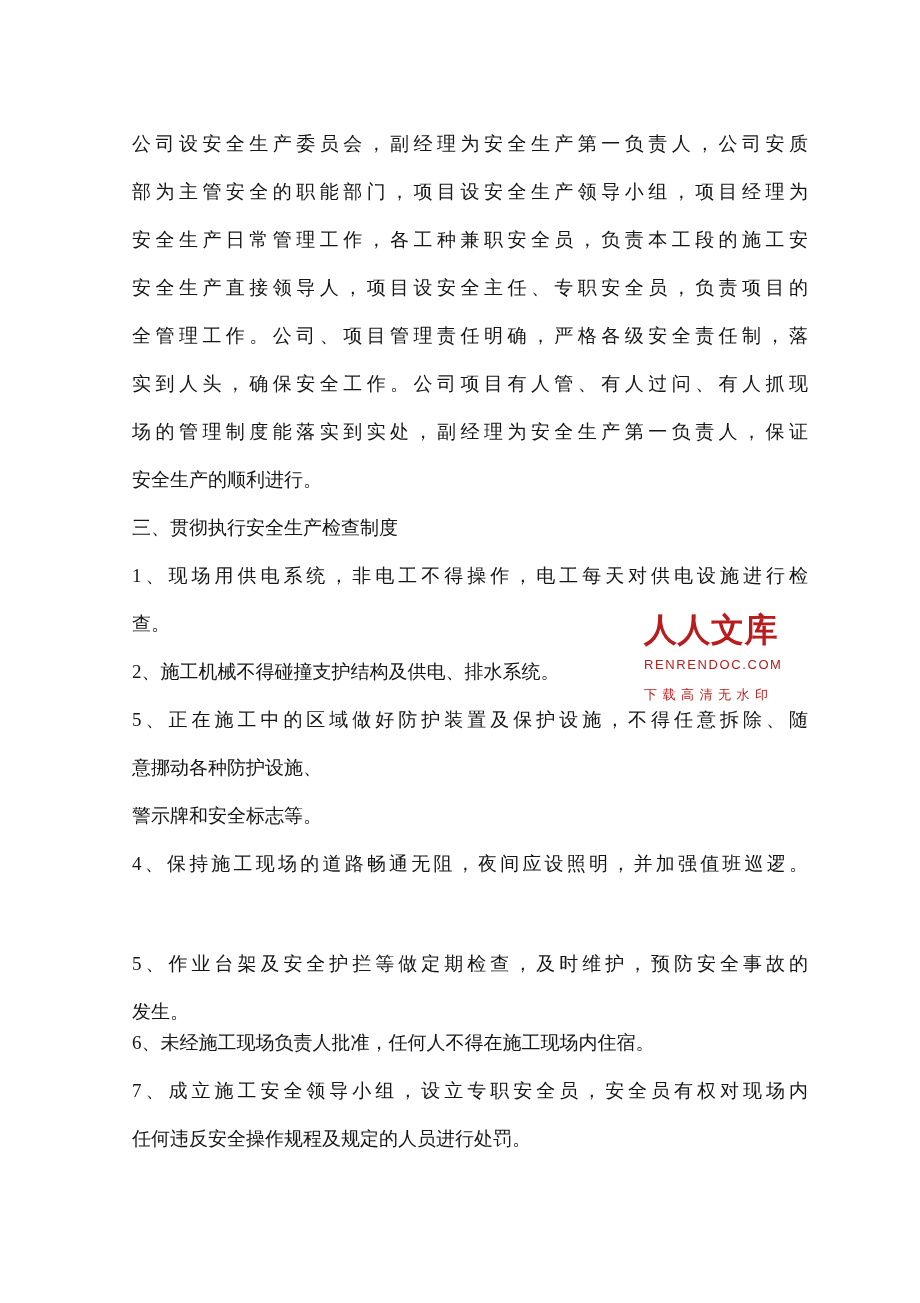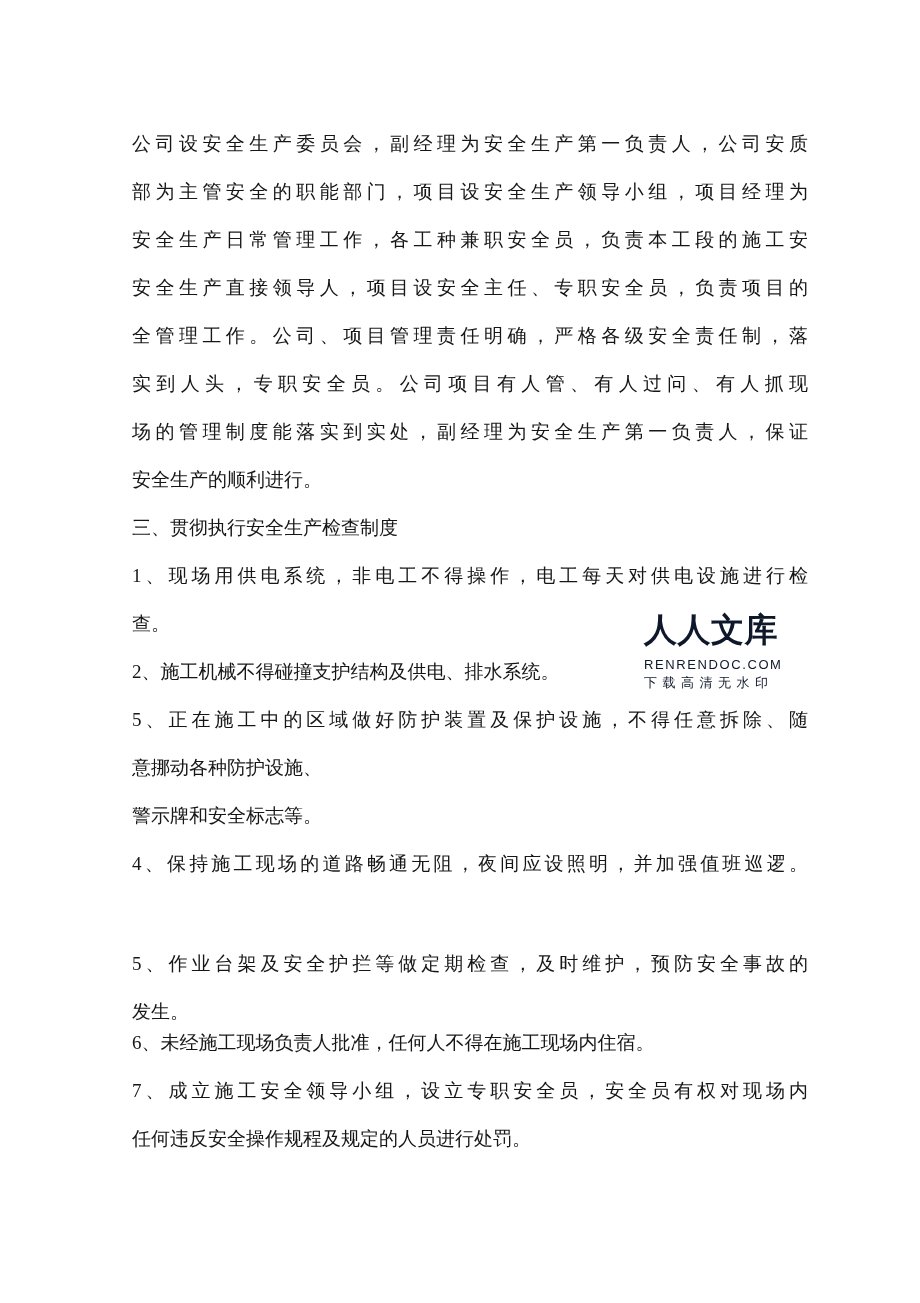--- a/index.html
+++ b/index.html
@@ -63,52 +63,52 @@
     line-height: 14px;
     margin-top: 10px;
     white-space: nowrap;
   }
 
   .wm-tagline {
     font-family: "Liberation Sans", "DejaVu Sans", sans-serif;
     font-size: 13px;
     letter-spacing: 5.5px;
     line-height: 14px;
-    margin-top: 4px;
+    margin-top: 16px;
     white-space: nowrap;
   }
 </style>
 </head>
 <body>
 
 <div class="page" style="background: rgb(255, 255, 255);">
 
   <div class="doc" style="color: rgb(22, 22, 22);">
       <div class="line justify">公司设安全生产委员会，副经理为安全生产第一负责人，公司安质</div>
       <div class="line justify">部为主管安全的职能部门，项目设安全生产领导小组，项目经理为</div>
       <div class="line justify">安全生产日常管理工作，各工种兼职安全员，负责本工段的施工安</div>
       <div class="line justify">安全生产直接领导人，项目设安全主任、专职安全员，负责项目的</div>
       <div class="line justify">全管理工作。公司、项目管理责任明确，严格各级安全责任制，落</div>
-      <div class="line justify">实到人头，专职安全员。公司项目有人管、有人过问、有人抓现</div>
+      <div class="line justify">实到人头，确保安全工作。公司项目有人管、有人过问、有人抓现</div>
       <div class="line justify">场的管理制度能落实到实处，副经理为安全生产第一负责人，保证</div>
       <div class="line ">安全生产的顺利进行。</div>
       <div class="line ">三、贯彻执行安全生产检查制度</div>
       <div class="line justify">1、现场用供电系统，非电工不得操作，电工每天对供电设施进行检</div>
       <div class="line ">查。</div>
       <div class="line ">2、施工机械不得碰撞支护结构及供电、排水系统。</div>
       <div class="line justify">5、正在施工中的区域做好防护装置及保护设施，不得任意拆除、随</div>
       <div class="line ">意挪动各种防护设施、</div>
       <div class="line ">警示牌和安全标志等。</div>
       <div class="line justify">4、保持施工现场的道路畅通无阻，夜间应设照明，并加强值班巡逻。</div>
       <div class="line justify blank-before">5、作业台架及安全护拦等做定期检查，及时维护，预防安全事故的</div>
       <div class="line ">发生。</div>
       <div class="line  tight">6、未经施工现场负责人批准，任何人不得在施工现场内住宿。</div>
       <div class="line justify">7、成立施工安全领导小组，设立专职安全员，安全员有权对现场内</div>
       <div class="line ">任何违反安全操作规程及规定的人员进行处罚。</div>
     </div>
 
-  <div class="watermark" style="color: #0f172a;">
+  <div class="watermark" style="color: #b91c1c;">
     <div class="wm-title">人人文库</div>
     <div class="wm-domain">RENRENDOC.COM</div>
     <div class="wm-tagline">下载高清无水印</div>
   </div>
 
 </div>
 
 </body></html>

